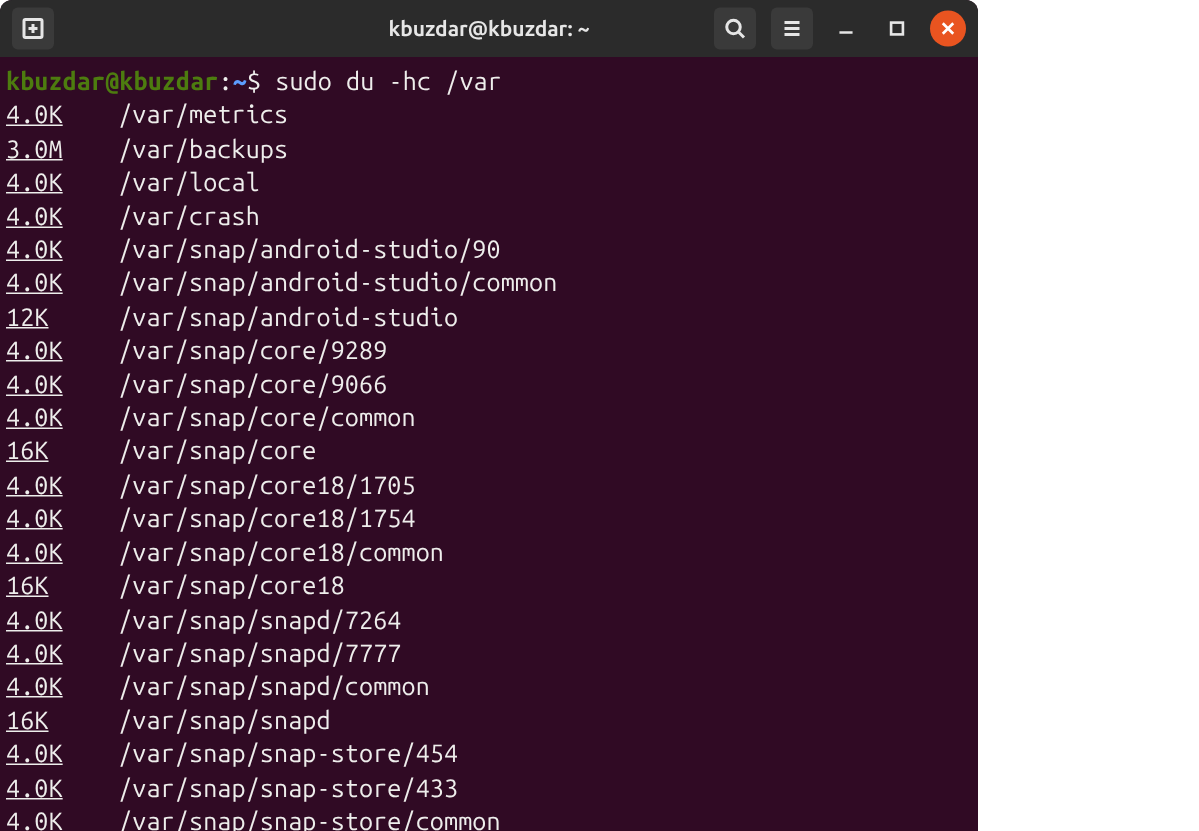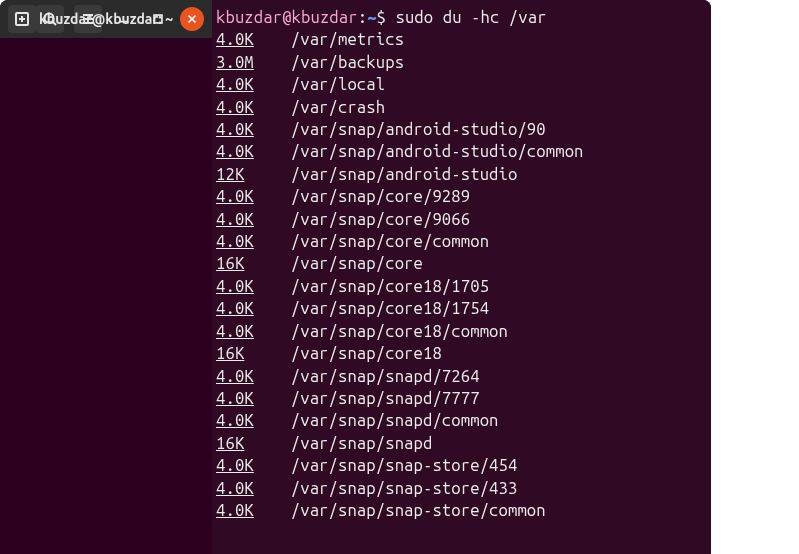--- a/index.html
+++ b/index.html
@@ -1,17 +1,17 @@
 <!DOCTYPE html>
 <html><head>
 <meta charset="utf-8">
 <style>
   * { margin: 0; padding: 0; box-sizing: border-box; }
   html, body { width: 799px; height: 554px; overflow: hidden; font-family: "Ubuntu Mono", "DejaVu Sans Mono", monospace; }
-  .window { width: 711px; height: 554px; background: #2c001e; display: flex; flex-direction: row; border-radius: 8px 8px 0 0; overflow: hidden; }
+  .window { width: 652px; height: 554px; background: #2c001e; display: flex; flex-direction: column; border-radius: 8px 8px 0 0; overflow: hidden; }
   .titlebar {
     height: 38px;
     background: #2b2b2b;
     display: flex;
     align-items: center;
     padding: 0 8px;
     color: #e6e6e6;
     font-family: Ubuntu, sans-serif;
     font-size: 14px;
     position: relative;
@@ -35,21 +35,21 @@
     flex: 1;
     background: #300a24;
     padding: 6px 4px;
     color: #eeeeec;
     font-size: 16.7px;
     line-height: 22.4px;
     white-space: pre;
     overflow: hidden;
     letter-spacing: 0.1px;
   }
-  .prompt-user { color: #f9a8d4; font-weight: normal; }
+  .prompt-user { color: #4d7c0f; font-weight: bold; }
   .prompt-colon { color: #eeeeec; }
   .prompt-path { color: #5c9dff; font-weight: bold; }
   .prompt-cmd { color: #eeeeec; }
   .row { display: block; }
   .size { display: inline-block; width: 8ch; text-decoration: underline; }
 </style>
 </head>
 <body>
 
 <div class="window">

